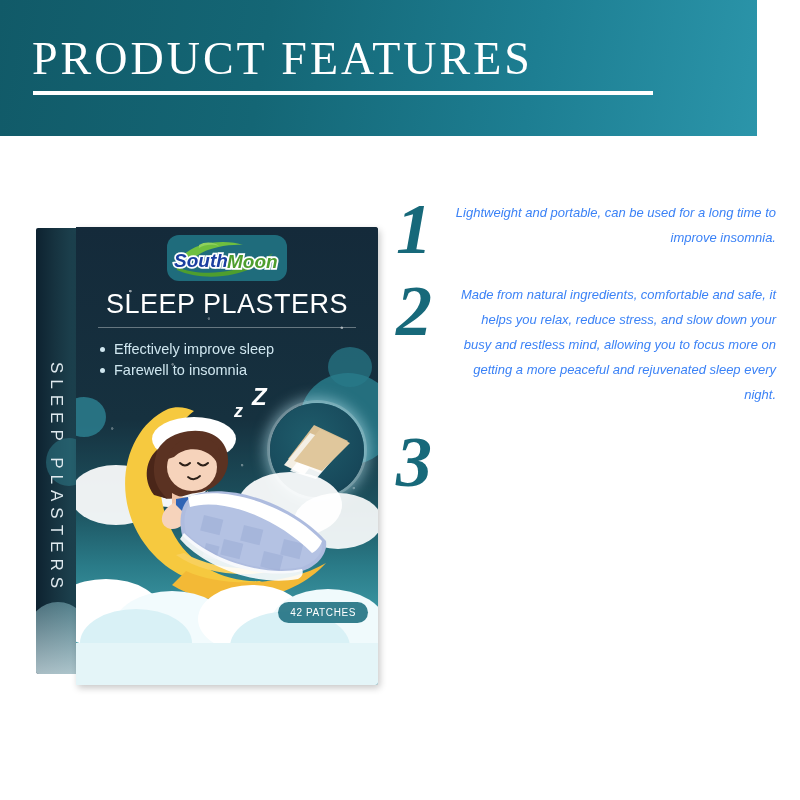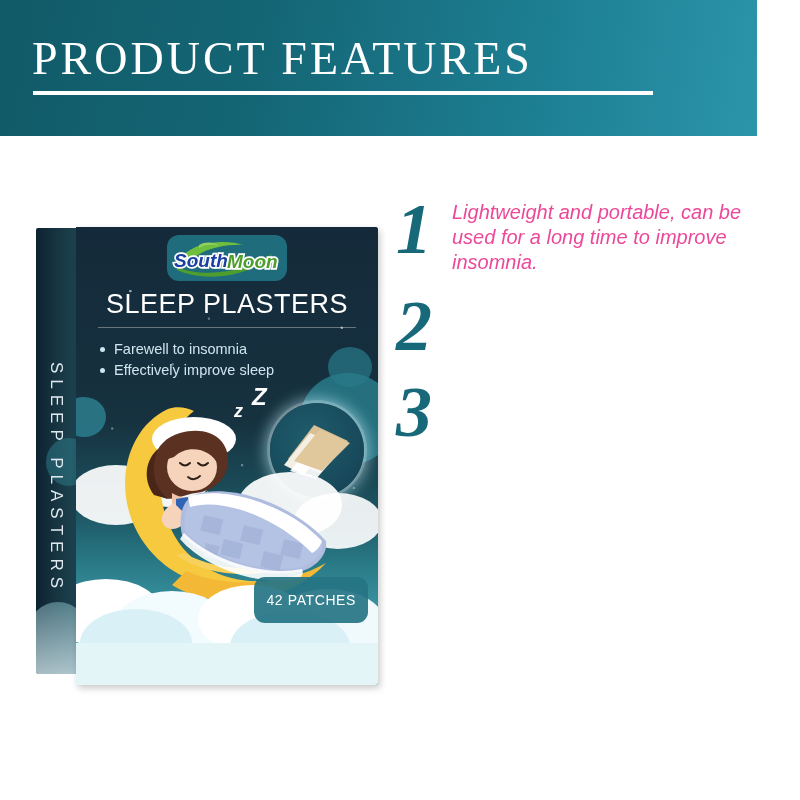--- a/index.html
+++ b/index.html
@@ -205,23 +205,23 @@
     box-shadow: 0 0 0 3px rgba(255,255,255,.18), 0 0 14px 5px rgba(190,235,245,.55);
   }
 
   
   .patches-badge {
     position: absolute;
     right: 10px;
     bottom: 62px;
     background: rgba(37,116,132,.92);
     color: #ffffff;
-    font-size: 14px;
+    font-size: 10px;
     letter-spacing: .6px;
-    padding: 15px 12px;
+    padding: 5px 12px;
     border-radius: 11px;
     white-space: nowrap;
   }
 
   
   .features {
     position: absolute;
     left: 396px;
     top: 196px;
     width: 380px;
@@ -240,24 +240,25 @@
     font-size: 72px;
     line-height: 62px;
     color: #17697a;
     text-align: left;
     margin-top: 2px;
   }
   .feature-text {
     flex: 1;
     font-family: "Liberation Sans", sans-serif;
     font-style: italic;
-    font-size: 20px;
+    font-size: 13px;
     line-height: 25px;
-    color: #ec4899;
+    color: #3b82f6;
     padding-top: 4px;
+    text-align: right;
   }
   #feature-2 { margin-bottom: 22px; }
 </style>
 </head>
 <body>
 
 <div class="header">
   <div class="header-title">PRODUCT FEATURES</div>
   <div class="header-underline"></div>
 </div>
@@ -288,22 +289,22 @@
           <text x="58" y="31" font-family="Liberation Sans, sans-serif" font-size="19" font-weight="bold" font-style="italic" fill="#4e9e2e">Moon</text>
         </svg>
       </div>
     </div>
 
     <div class="box-title">SLEEP PLASTERS</div>
     <div class="box-rule"></div>
 
     <div class="bullets">
       <ul>
+        <li>Effectively improve sleep</li>
         <li>Farewell to insomnia</li>
-        <li>Effectively improve sleep</li>
       </ul>
     </div>
 
     <div class="patch-circle">
       <svg width="94" height="94" viewBox="0 0 94 94">
         <path d="M18 56 L44 22 L78 38 L50 70 Z" fill="#d9bf93"></path>
         <path d="M14 62 L40 30 L60 38 L34 72 Z" fill="#f4efe4"></path>
         <path d="M20 68 L46 36 L72 46 L46 76 Z" fill="#ffffff" opacity=".92"></path>
         <path d="M24 58 L50 26 L80 40 L52 68 Z" fill="#e0c79c"></path>
       </svg>
@@ -388,19 +389,20 @@
 
 <div class="features">
 
   <div class="feature" id="feature-1">
     <div class="feature-num">1</div>
     <div class="feature-text">Lightweight and portable, can be used for a long time to improve insomnia.</div>
   </div>
 
   <div class="feature" id="feature-2">
     <div class="feature-num">2</div>
+    <div class="feature-text">Made from natural ingredients, comfortable and safe, it helps you relax, reduce stress, and slow down your busy and restless mind, allowing you to focus more on getting a more peaceful and rejuvenated sleep every night.</div>
   </div>
 
   <div class="feature" id="feature-3">
     <div class="feature-num">3</div>
   </div>
 
 </div>
 
 </body></html>

